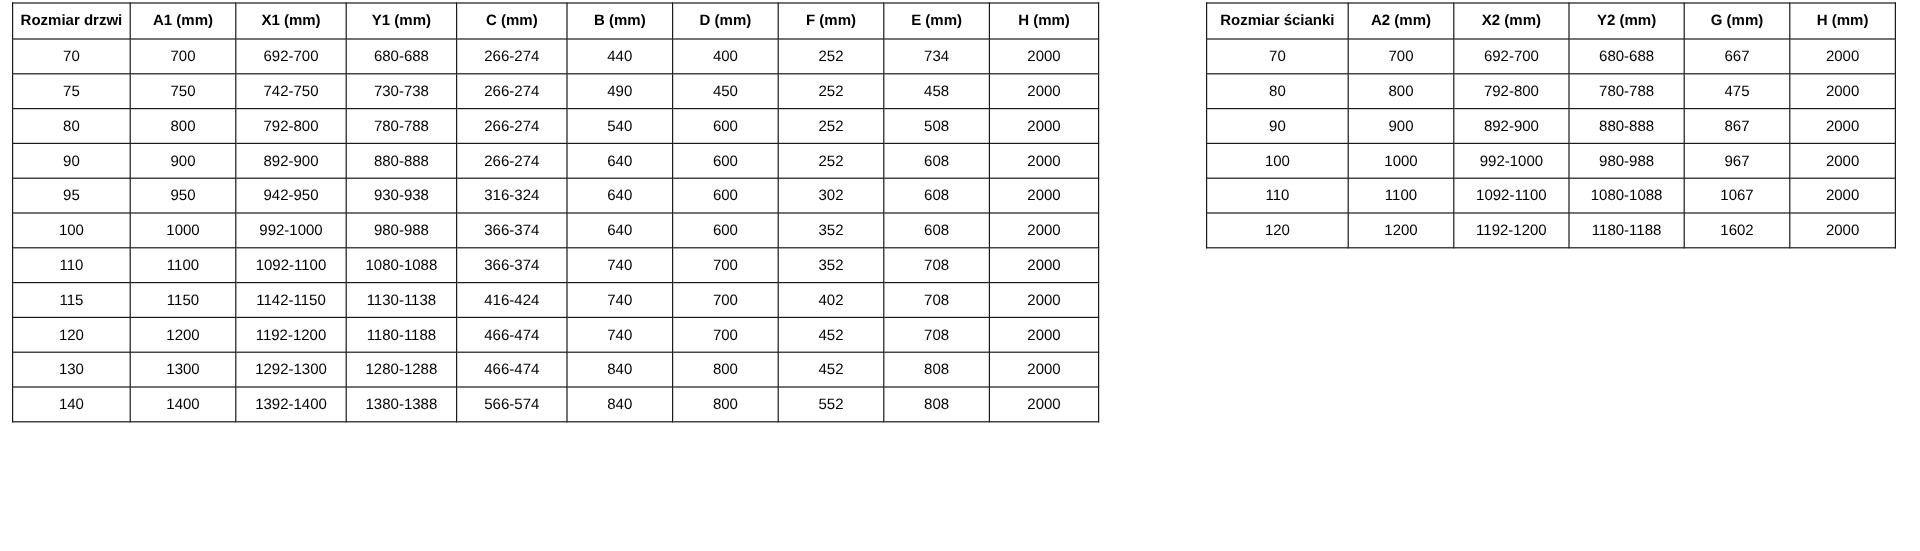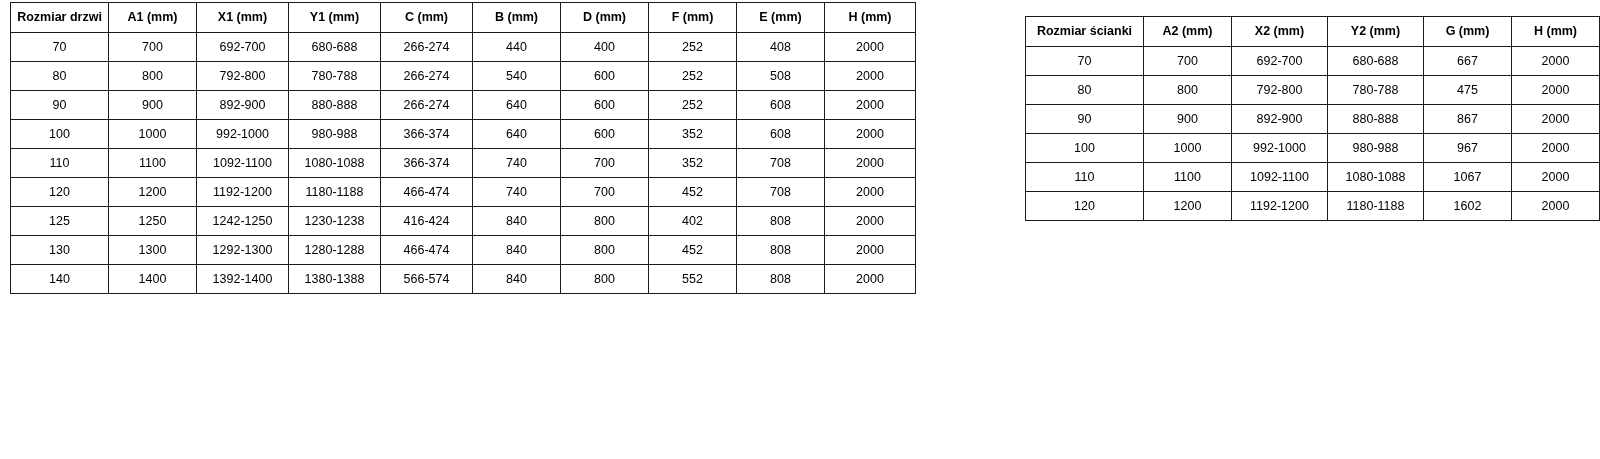--- a/index.html
+++ b/index.html
@@ -17,21 +17,21 @@
   .page {
     position: relative;
     width: 1600px;
     height: 360px;
   }
   .table-wrap {
     position: absolute;
     top: 0;
   }
   #doors-wrap { left: 10px; top: 2px; }
-  #walls-wrap { left: 1005px; top: 16px; margin-left: 20px; }
+  #walls-wrap { left: 1005px; top: 2px; }
 
   table.spec {
     border-collapse: collapse;
     table-layout: fixed;
     font-size: 12.5px;
   }
   table.spec th,
   table.spec td {
     border: 1px solid #1a1a1a;
     text-align: center;
@@ -105,21 +105,33 @@
       <tbody id="doors-body">
           <tr>
             <td>70</td>
             <td>700</td>
             <td>692-700</td>
             <td>680-688</td>
             <td>266-274</td>
             <td>440</td>
             <td>400</td>
             <td>252</td>
-            <td>408</td>
+            <td>734</td>
+            <td>2000</td>
+          </tr>
+          <tr>
+            <td>75</td>
+            <td>750</td>
+            <td>742-750</td>
+            <td>730-738</td>
+            <td>266-274</td>
+            <td>490</td>
+            <td>450</td>
+            <td>252</td>
+            <td>458</td>
             <td>2000</td>
           </tr>
           <tr>
             <td>80</td>
             <td>800</td>
             <td>792-800</td>
             <td>780-788</td>
             <td>266-274</td>
             <td>540</td>
             <td>600</td>
@@ -133,20 +145,32 @@
             <td>892-900</td>
             <td>880-888</td>
             <td>266-274</td>
             <td>640</td>
             <td>600</td>
             <td>252</td>
             <td>608</td>
             <td>2000</td>
           </tr>
           <tr>
+            <td>95</td>
+            <td>950</td>
+            <td>942-950</td>
+            <td>930-938</td>
+            <td>316-324</td>
+            <td>640</td>
+            <td>600</td>
+            <td>302</td>
+            <td>608</td>
+            <td>2000</td>
+          </tr>
+          <tr>
             <td>100</td>
             <td>1000</td>
             <td>992-1000</td>
             <td>980-988</td>
             <td>366-374</td>
             <td>640</td>
             <td>600</td>
             <td>352</td>
             <td>608</td>
             <td>2000</td>
@@ -157,41 +181,41 @@
             <td>1092-1100</td>
             <td>1080-1088</td>
             <td>366-374</td>
             <td>740</td>
             <td>700</td>
             <td>352</td>
             <td>708</td>
             <td>2000</td>
           </tr>
           <tr>
+            <td>115</td>
+            <td>1150</td>
+            <td>1142-1150</td>
+            <td>1130-1138</td>
+            <td>416-424</td>
+            <td>740</td>
+            <td>700</td>
+            <td>402</td>
+            <td>708</td>
+            <td>2000</td>
+          </tr>
+          <tr>
             <td>120</td>
             <td>1200</td>
             <td>1192-1200</td>
             <td>1180-1188</td>
             <td>466-474</td>
             <td>740</td>
             <td>700</td>
             <td>452</td>
             <td>708</td>
-            <td>2000</td>
-          </tr>
-          <tr>
-            <td>125</td>
-            <td>1250</td>
-            <td>1242-1250</td>
-            <td>1230-1238</td>
-            <td>416-424</td>
-            <td>840</td>
-            <td>800</td>
-            <td>402</td>
-            <td>808</td>
             <td>2000</td>
           </tr>
           <tr>
             <td>130</td>
             <td>1300</td>
             <td>1292-1300</td>
             <td>1280-1288</td>
             <td>466-474</td>
             <td>840</td>
             <td>800</td>

